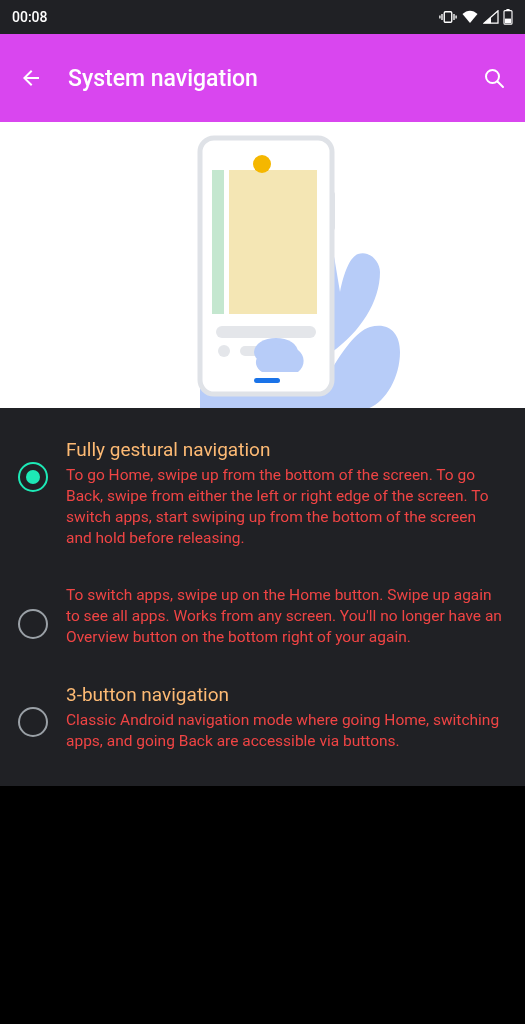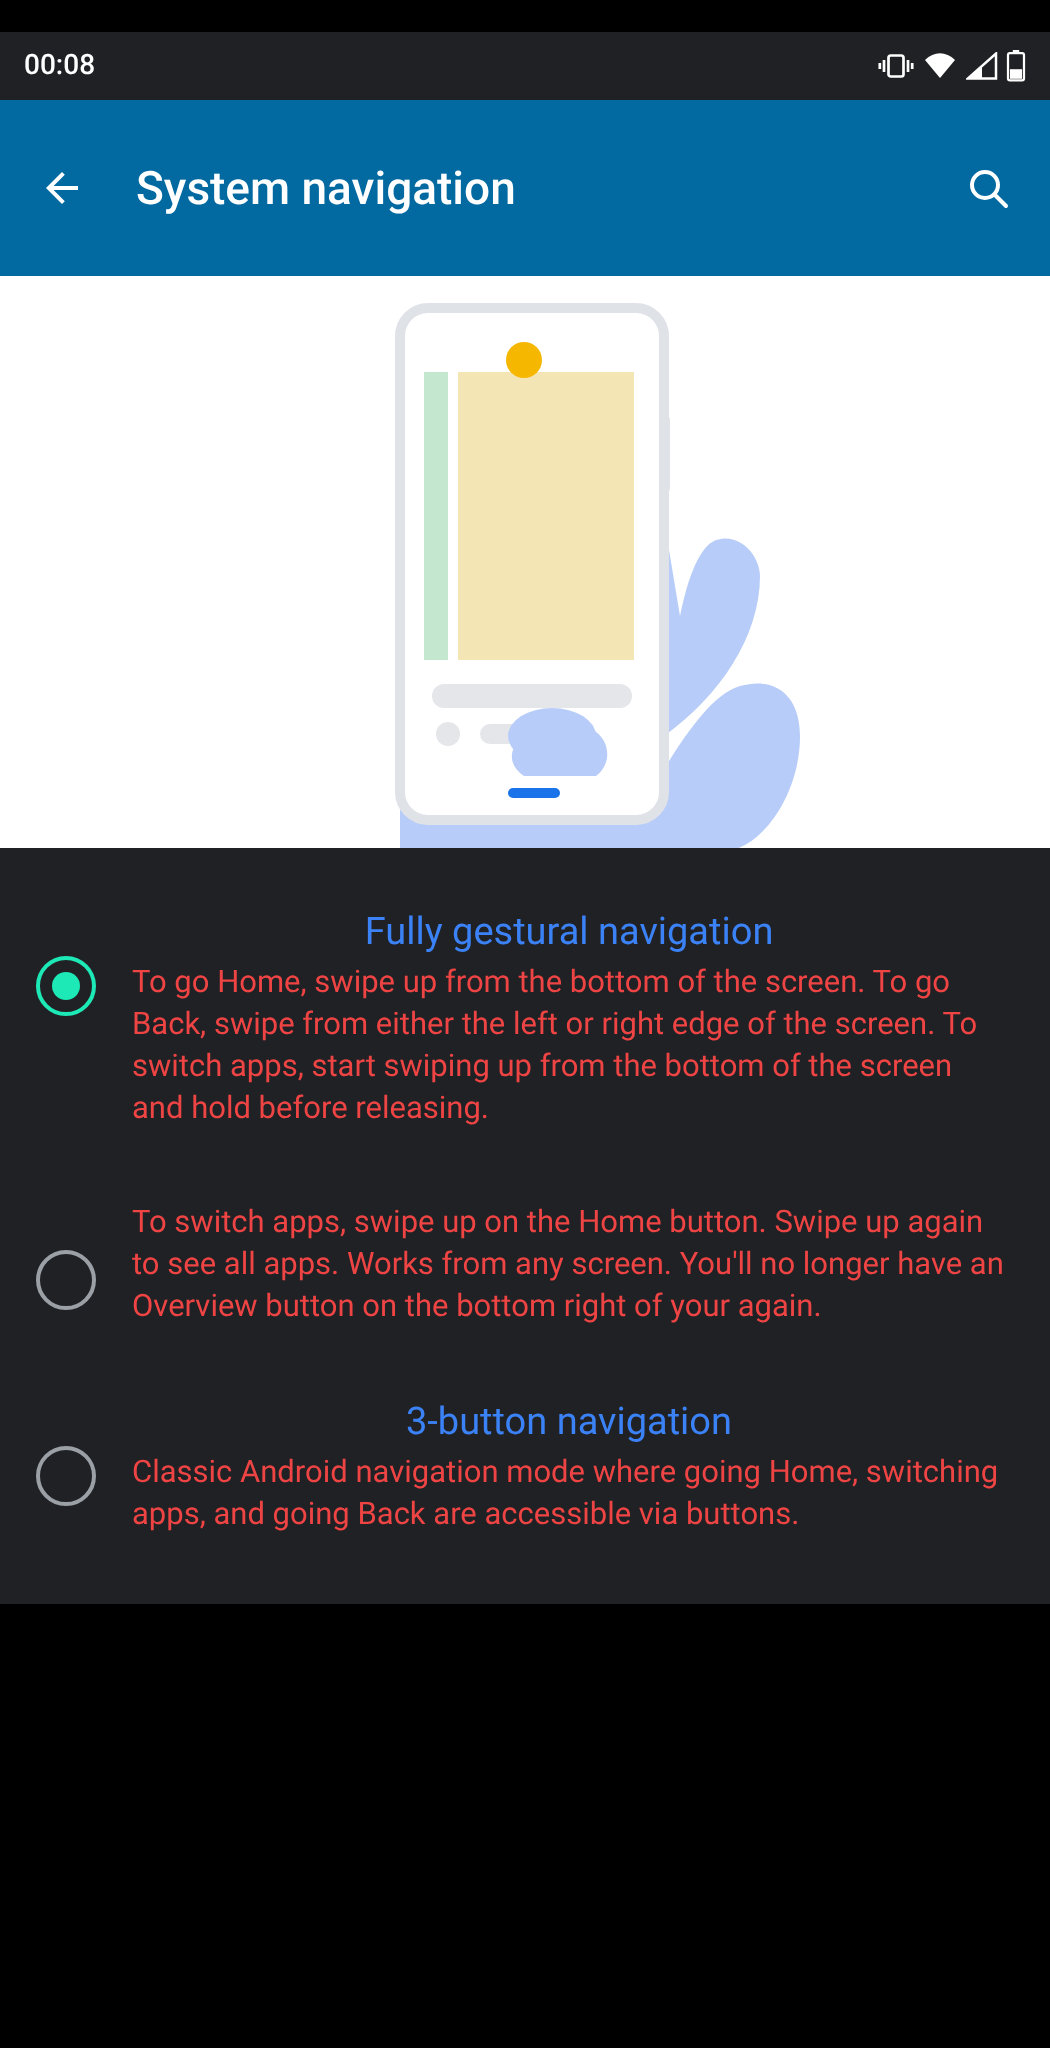--- a/index.html
+++ b/index.html
@@ -9,39 +9,38 @@
     background: #000;
     font-family: Roboto, "Segoe UI", Arial, sans-serif;
     overflow: hidden;
     color: #fff;
   }
   .screen {
     width: 525px;
     height: 820px;
     background: #000;
     position: relative;
-    margin-top: 16px;
   }
   
   .status-bar {
     height: 34px;
     background: #202125;
     display: flex;
     align-items: center;
     padding: 0 12px;
     font-size: 14px;
     color: #fff;
   }
   .status-time { font-weight: 500; }
   .status-spacer { flex: 1; }
   .status-icons { display: flex; align-items: center; gap: 4px; }
   .status-icons svg, .status-icons span { display: block; }
   
   .app-bar {
-    background: #0369a1;
+    background: #d946ef;
     height: 88px;
     display: flex;
     align-items: center;
     padding: 0 18px;
     gap: 24px;
   }
   .back-btn { width: 26px; height: 26px; display:flex; align-items:center; justify-content:center; cursor:pointer;}
   .app-title { font-size: 23px; font-weight: 500; flex:1;}
   .search-btn { width: 26px; height:26px; display:flex; align-items:center; justify-content:center; cursor:pointer;}
   
@@ -82,23 +81,22 @@
     position:absolute;
     left:50%; top:50%;
     width:14px; height:14px;
     background:#1de9b6;
     border-radius:50%;
     transform:translate(-50%,-50%);
   }
   .option-text { flex:1; }
   .option-title {
     font-size: 19px;
-    color: #3b82f6;
+    color: #fdba74;
     margin-bottom: 4px;
-    text-align: center;
   }
   .option-desc {
     font-size: 15.5px;
     line-height: 1.35;
     color: #ef4444;
   }
   
   .navbar {
     position:absolute;
     bottom:0;

